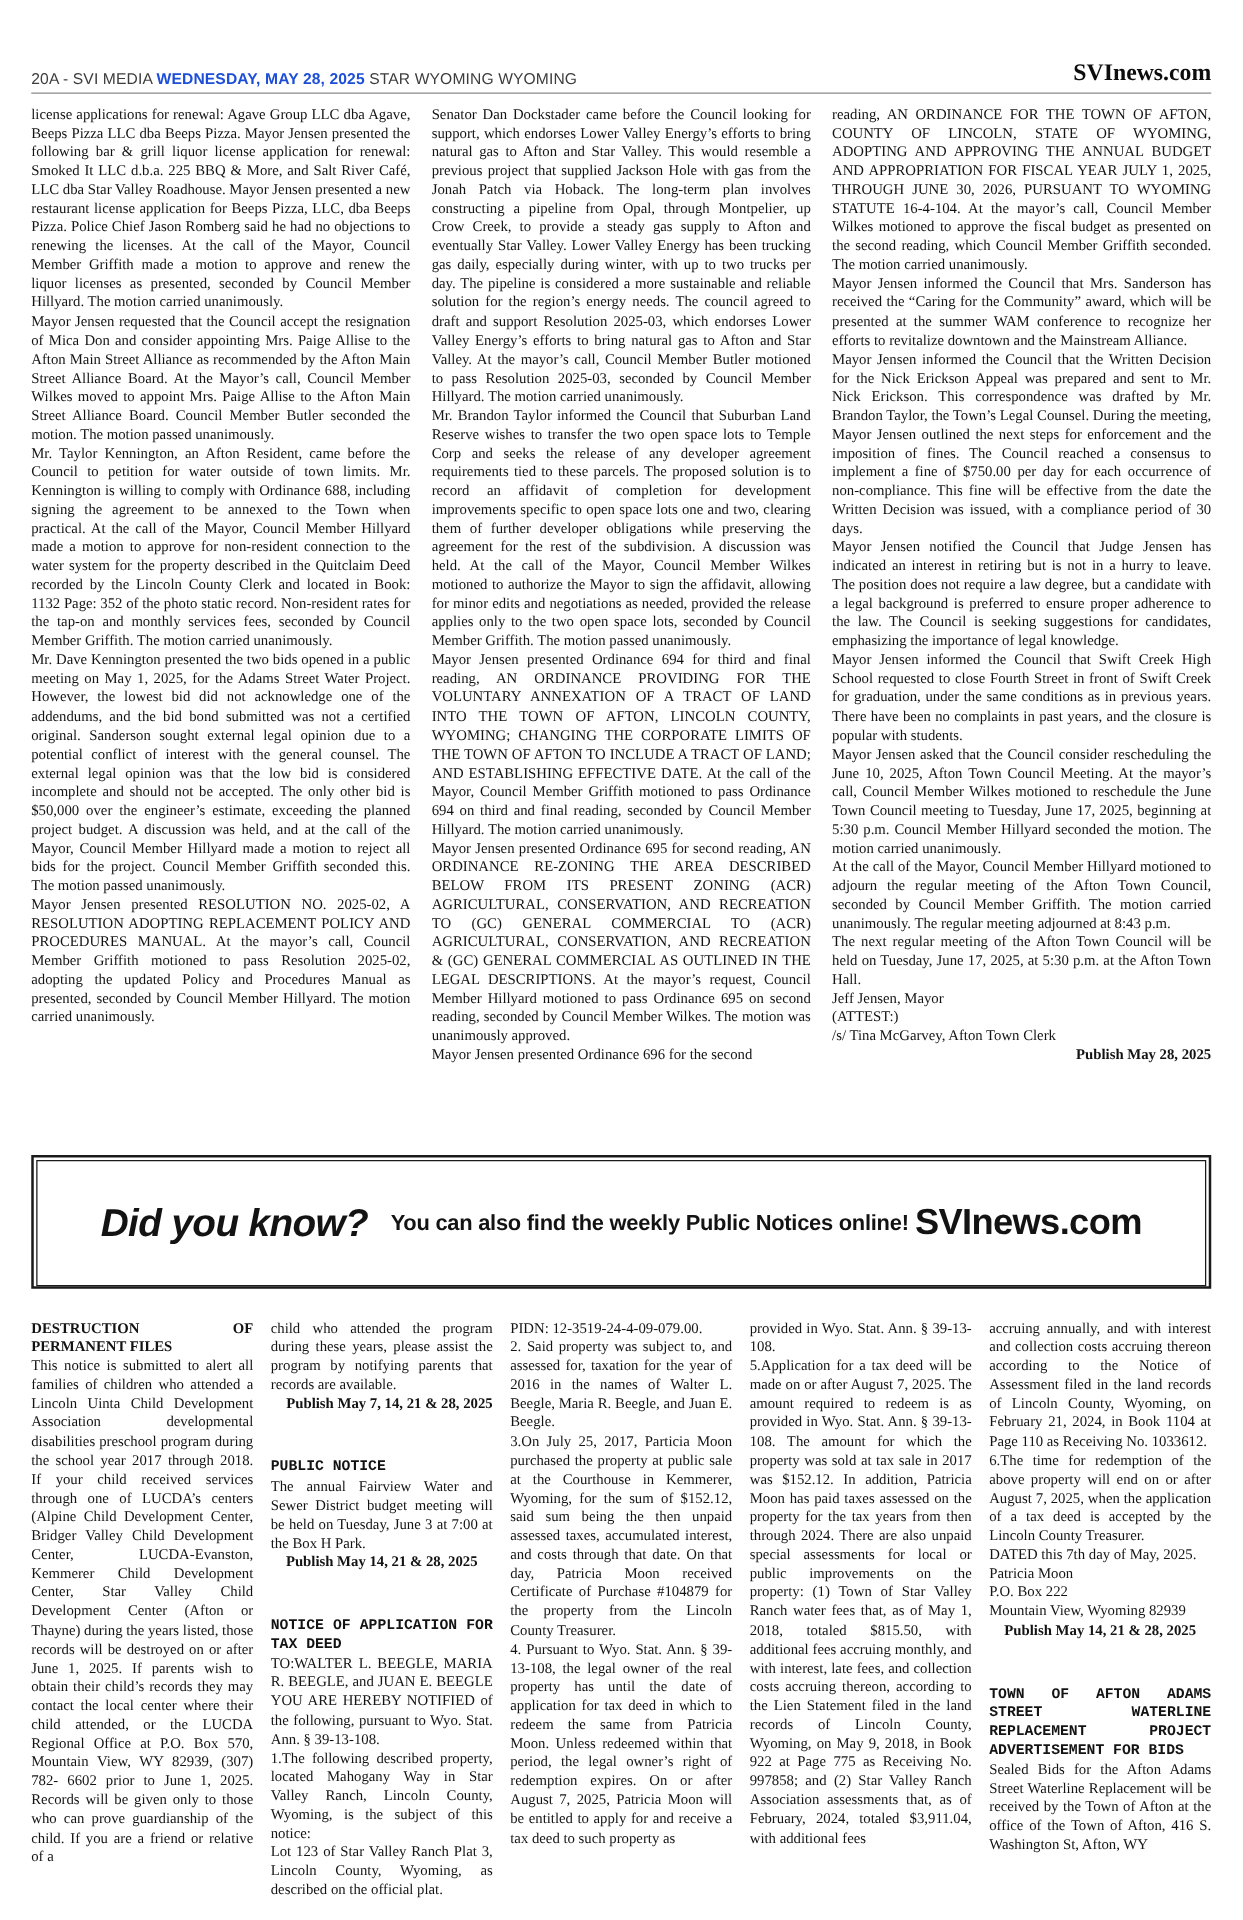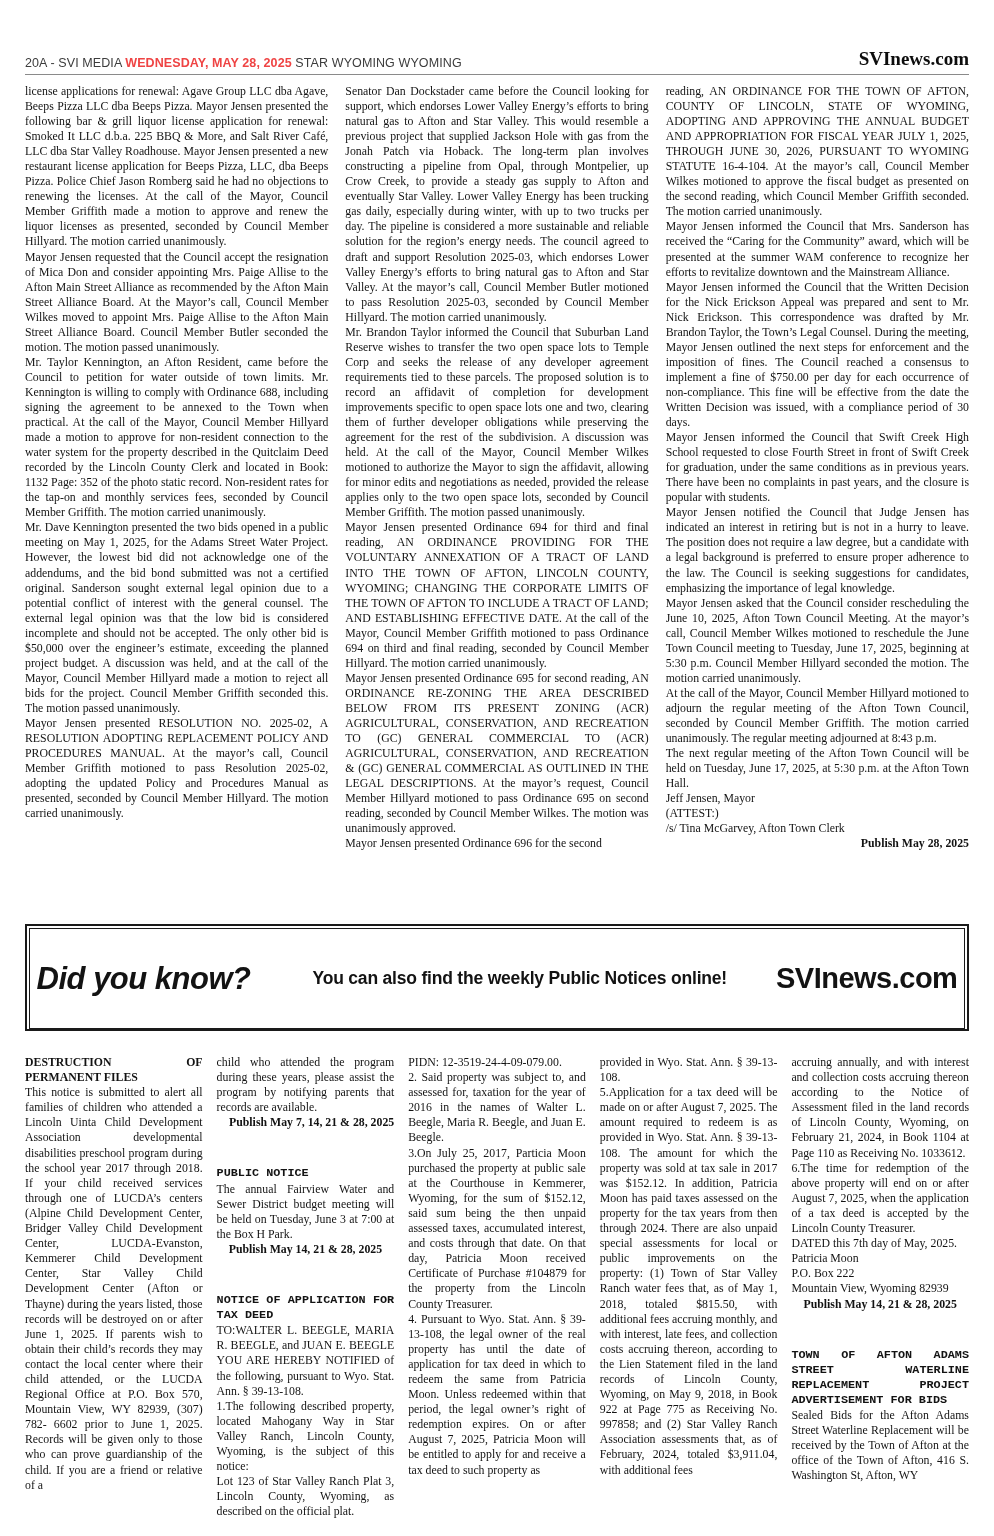--- a/index.html
+++ b/index.html
@@ -14,21 +14,21 @@
   
   .masthead{
     display:flex;justify-content:space-between;align-items:flex-end;
     padding-top:48px;padding-bottom:4px;
     border-bottom:1.5px solid #8a8a8a;
   }
   .masthead-left{
     font-family:"Liberation Sans", sans-serif;
     font-size:12.5px;color:#3c3c3c;letter-spacing:.1px;
   }
-  .masthead-left b{color:#ef4444;}
+  .masthead-left b{color:#1d4ed8;}
   .masthead-site{
     font-family:"Liberation Serif", serif;
     font-size:19px;font-weight:bold;color:#0d0d0d;
   }
 
   
   .minutes{
     display:flex;gap:17px;
     margin-top:9px;height:828px;overflow:hidden;
   }
@@ -36,21 +36,21 @@
   .m-col p{margin:0;text-align:justify;}
   .pub-right{font-weight:bold;text-align:right !important;}
 
   
   .banner-outer{
     margin-top:12px;border:2px solid #1a1a1a;padding:2px;height:99px;
   }
   .banner-inner{
     border:1.5px solid #1a1a1a;height:100%;
     display:flex;align-items:center;justify-content:center;
-    font-family:"Liberation Sans", sans-serif;white-space:nowrap;gap:44px;
+    font-family:"Liberation Sans", sans-serif;white-space:nowrap;
   }
   .banner-lead{font-size:31px;font-weight:bold;font-style:italic;letter-spacing:-.5px;}
   .banner-msg{font-size:17.5px;font-weight:bold;margin-left:18px;letter-spacing:-.2px;}
   .banner-site{font-size:29px;font-weight:bold;margin-left:5px;letter-spacing:-.5px;}
 
   
   .notices{
     display:flex;gap:14px;
     margin-top:24px;height:486px;overflow:hidden;
     font-size:11.8px;line-height:15.1px;
@@ -92,22 +92,22 @@
       <p>Senator Dan Dockstader came before the Council looking for support, which endorses Lower Valley Energy’s efforts to bring natural gas to Afton and Star Valley. This would resemble a previous project that supplied Jackson Hole with gas from the Jonah Patch via Hoback. The long-term plan involves constructing a pipeline from Opal, through Montpelier, up Crow Creek, to provide a steady gas supply to Afton and eventually Star Valley. Lower Valley Energy has been trucking gas daily, especially during winter, with up to two trucks per day. The pipeline is considered a more sustainable and reliable solution for the region’s energy needs. The council agreed to draft and support Resolution 2025-03, which endorses Lower Valley Energy’s efforts to bring natural gas to Afton and Star Valley. At the mayor’s call, Council Member Butler motioned to pass Resolution 2025-03, seconded by Council Member Hillyard. The motion carried unanimously.</p>
       <p>Mr. Brandon Taylor informed the Council that Suburban Land Reserve wishes to transfer the two open space lots to Temple Corp and seeks the release of any developer agreement requirements tied to these parcels. The proposed solution is to record an affidavit of completion for development improvements specific to open space lots one and two, clearing them of further developer obligations while preserving the agreement for the rest of the subdivision. A discussion was held. At the call of the Mayor, Council Member Wilkes motioned to authorize the Mayor to sign the affidavit, allowing for minor edits and negotiations as needed, provided the release applies only to the two open space lots, seconded by Council Member Griffith. The motion passed unanimously.</p>
       <p>Mayor Jensen presented Ordinance 694 for third and final reading, AN ORDINANCE PROVIDING FOR THE VOLUNTARY ANNEXATION OF A TRACT OF LAND INTO THE TOWN OF AFTON, LINCOLN COUNTY, WYOMING; CHANGING THE CORPORATE LIMITS OF THE TOWN OF AFTON TO INCLUDE A TRACT OF LAND; AND ESTABLISHING EFFECTIVE DATE. At the call of the Mayor, Council Member Griffith motioned to pass Ordinance 694 on third and final reading, seconded by Council Member Hillyard. The motion carried unanimously.</p>
       <p>Mayor Jensen presented Ordinance 695 for second reading, AN ORDINANCE RE-ZONING THE AREA DESCRIBED BELOW FROM ITS PRESENT ZONING (ACR) AGRICULTURAL, CONSERVATION, AND RECREATION TO (GC) GENERAL COMMERCIAL TO (ACR) AGRICULTURAL, CONSERVATION, AND RECREATION &amp; (GC) GENERAL COMMERCIAL AS OUTLINED IN THE LEGAL DESCRIPTIONS. At the mayor’s request, Council Member Hillyard motioned to pass Ordinance 695 on second reading, seconded by Council Member Wilkes. The motion was unanimously approved.</p>
       <p>Mayor Jensen presented Ordinance 696 for the second</p>
     </div>
     <div class="m-col">
       <p>reading, AN ORDINANCE FOR THE TOWN OF AFTON, COUNTY OF LINCOLN, STATE OF WYOMING, ADOPTING AND APPROVING THE ANNUAL BUDGET AND APPROPRIATION FOR FISCAL YEAR JULY 1, 2025, THROUGH JUNE 30, 2026, PURSUANT TO WYOMING STATUTE 16-4-104.  At the mayor’s call, Council Member Wilkes motioned to approve the fiscal budget as presented on the second reading, which Council Member Griffith seconded. The motion carried unanimously.</p>
       <p>Mayor Jensen informed the Council that Mrs. Sanderson has received the “Caring for the Community” award, which will be presented at the summer WAM conference to recognize her efforts to revitalize downtown and the Mainstream Alliance.</p>
       <p>Mayor Jensen informed the Council that the Written Decision for the Nick Erickson Appeal was  prepared and sent to Mr. Nick Erickson. This correspondence was drafted by Mr. Brandon Taylor, the Town’s Legal Counsel. During the meeting, Mayor Jensen outlined the next steps for enforcement and the imposition of fines. The Council reached a consensus to implement a fine of $750.00 per day for each occurrence of non-compliance. This fine will be effective from the date the Written Decision was issued, with a compliance period of 30 days.</p>
+      <p>Mayor Jensen notified the Council that Judge Jensen has indicated an interest in retiring but is not in a hurry to leave. The position does not require a law degree, but a candidate with a legal background is preferred to ensure proper adherence to the law.  The Council is seeking suggestions for candidates, emphasizing the importance of legal knowledge.</p>
       <p>Mayor Jensen informed the Council that Swift Creek High School requested to close Fourth Street in front of Swift Creek for graduation, under the same conditions as in previous years. There have been no complaints in past years, and the closure is popular with students.</p>
-      <p>Mayor Jensen notified the Council that Judge Jensen has indicated an interest in retiring but is not in a hurry to leave. The position does not require a law degree, but a candidate with a legal background is preferred to ensure proper adherence to the law.  The Council is seeking suggestions for candidates, emphasizing the importance of legal knowledge.</p>
       <p>Mayor Jensen asked that the Council consider rescheduling the June 10, 2025, Afton Town Council Meeting. At the mayor’s call, Council Member Wilkes motioned to reschedule the June Town Council meeting to Tuesday, June 17, 2025, beginning at 5:30 p.m. Council Member Hillyard seconded the motion. The motion carried unanimously.</p>
       <p>At the call of the Mayor, Council Member Hillyard motioned to adjourn the regular meeting of the Afton Town Council, seconded by Council Member Griffith. The motion carried unanimously. The regular meeting adjourned at 8:43 p.m.</p>
       <p>The next regular meeting of the Afton Town Council will be held on Tuesday, June 17, 2025, at 5:30 p.m. at the Afton Town Hall.</p>
       <p>Jeff Jensen, Mayor</p>
       <p>(ATTEST:)</p>
       <p>/s/ Tina McGarvey, Afton Town Clerk</p>
       <p class="pub-right">Publish May 28, 2025</p>
     </div>
   </section>
 

